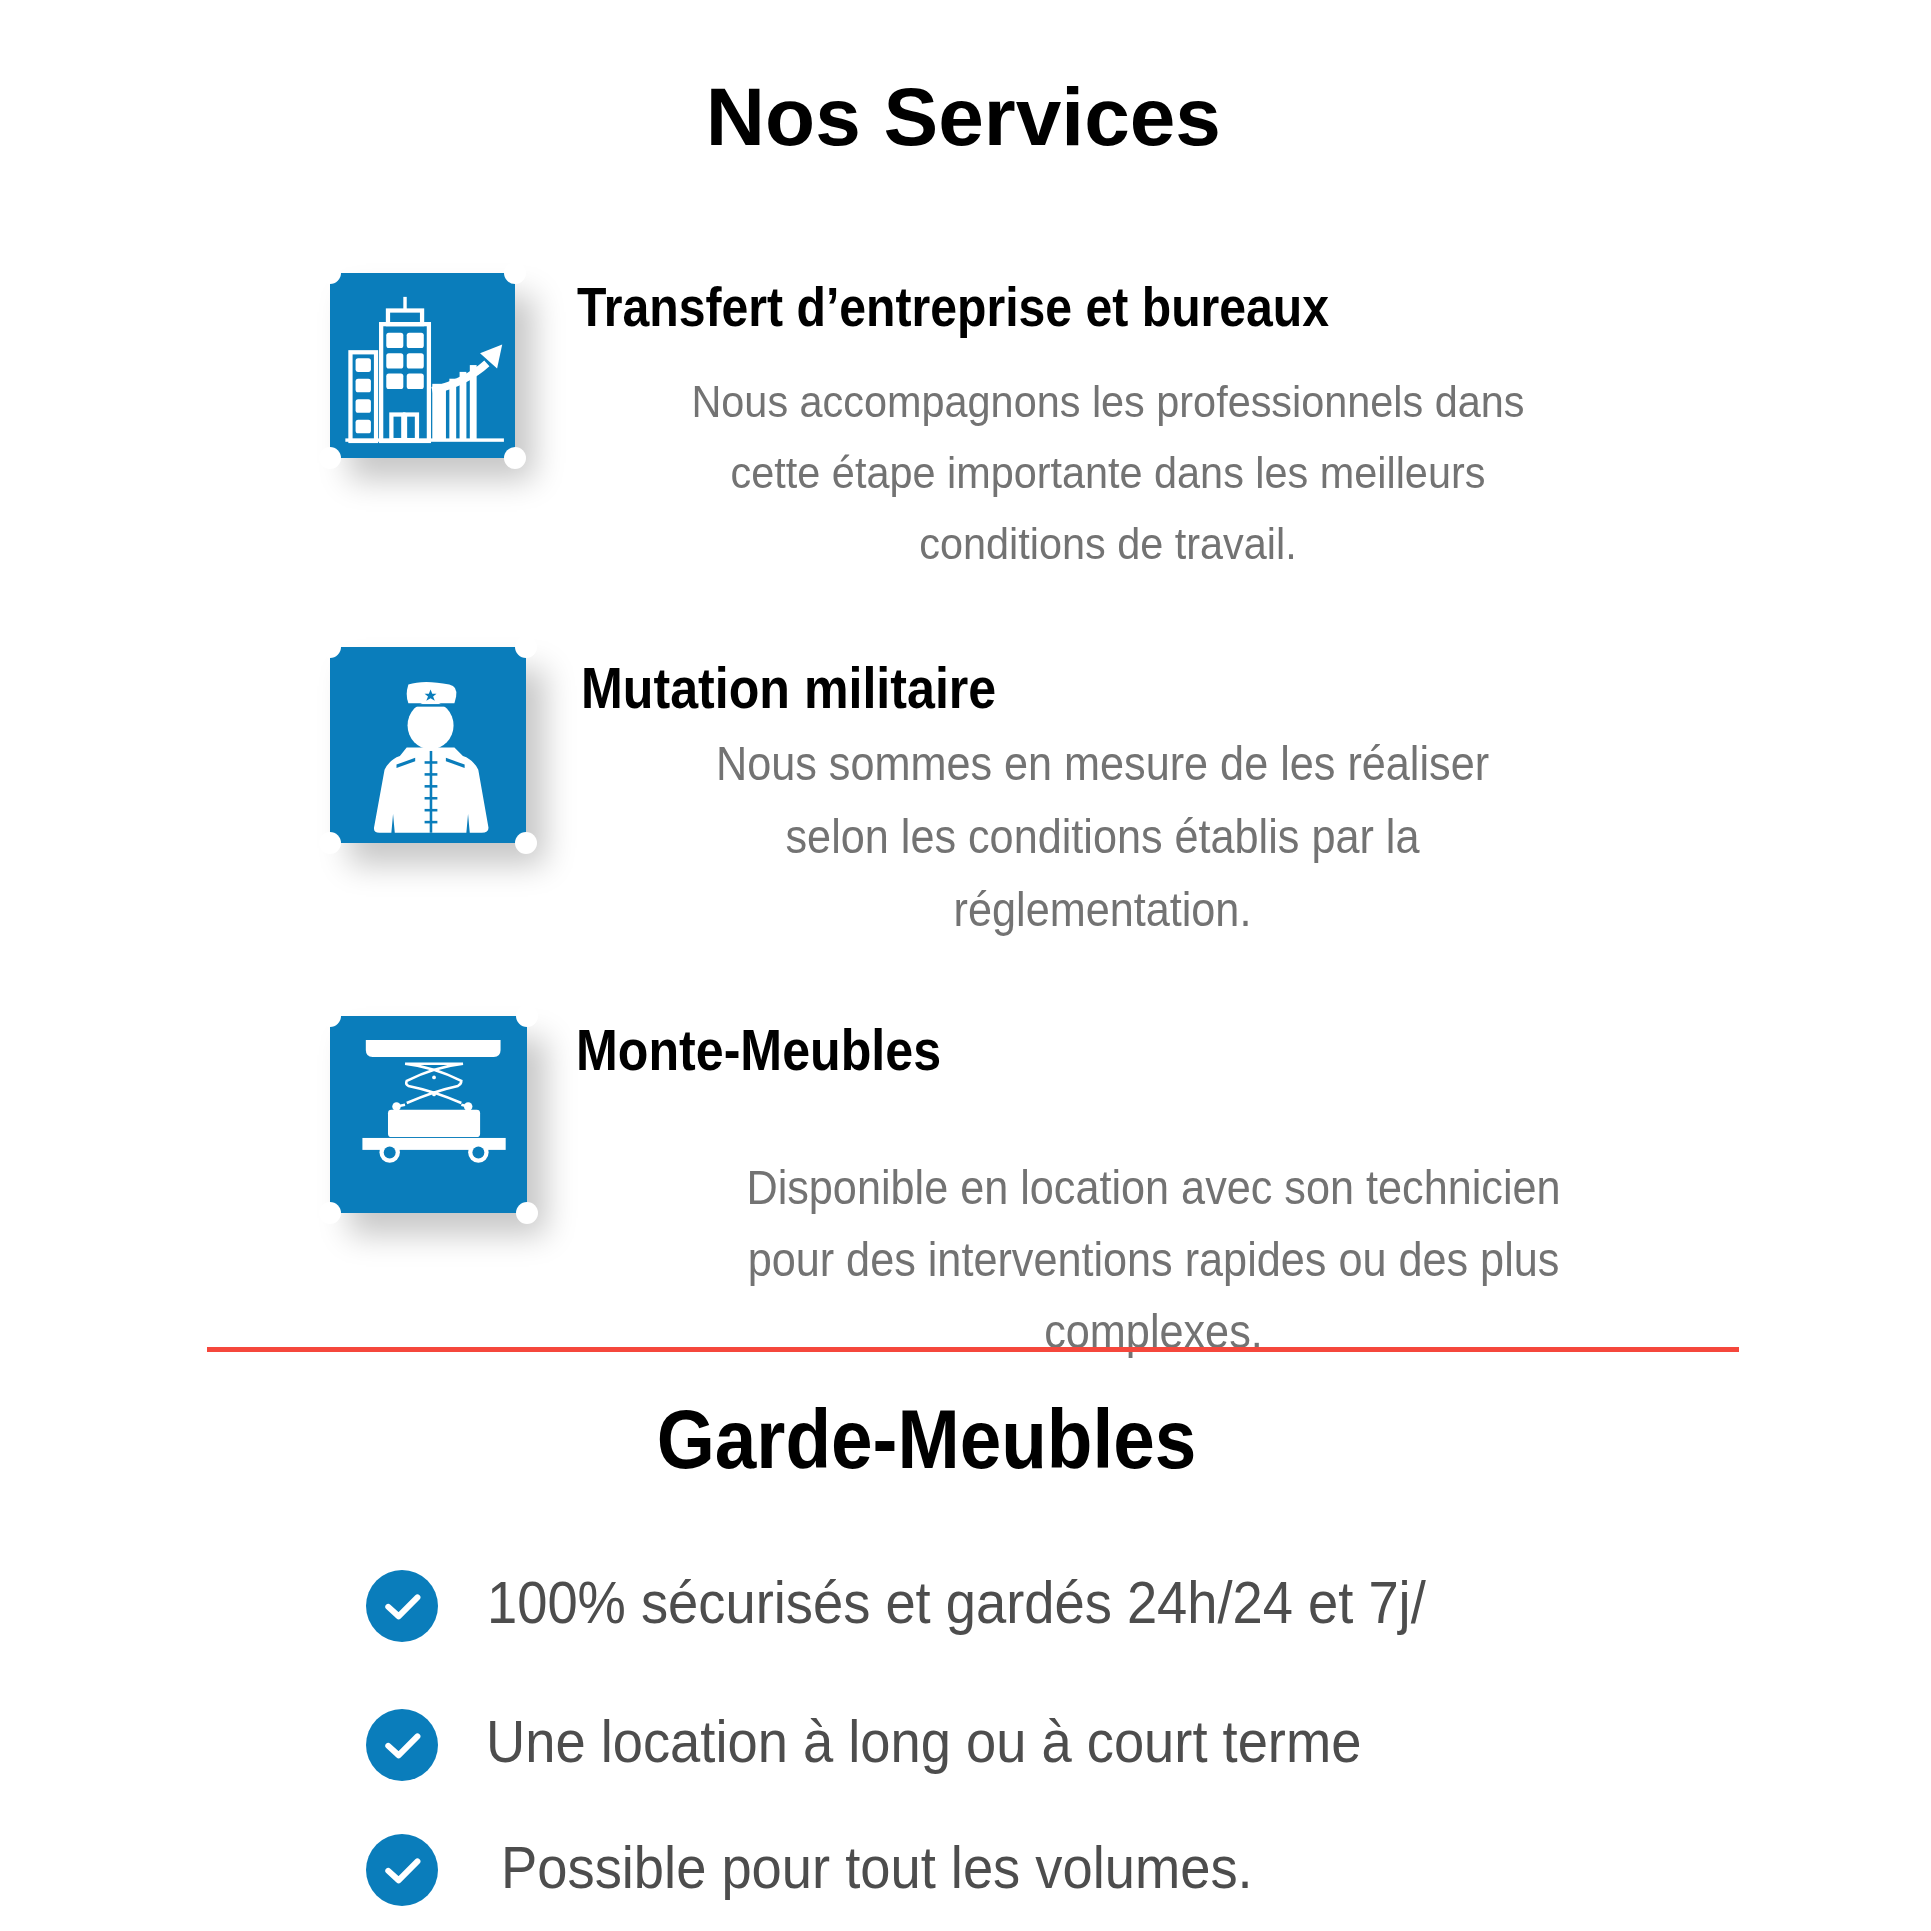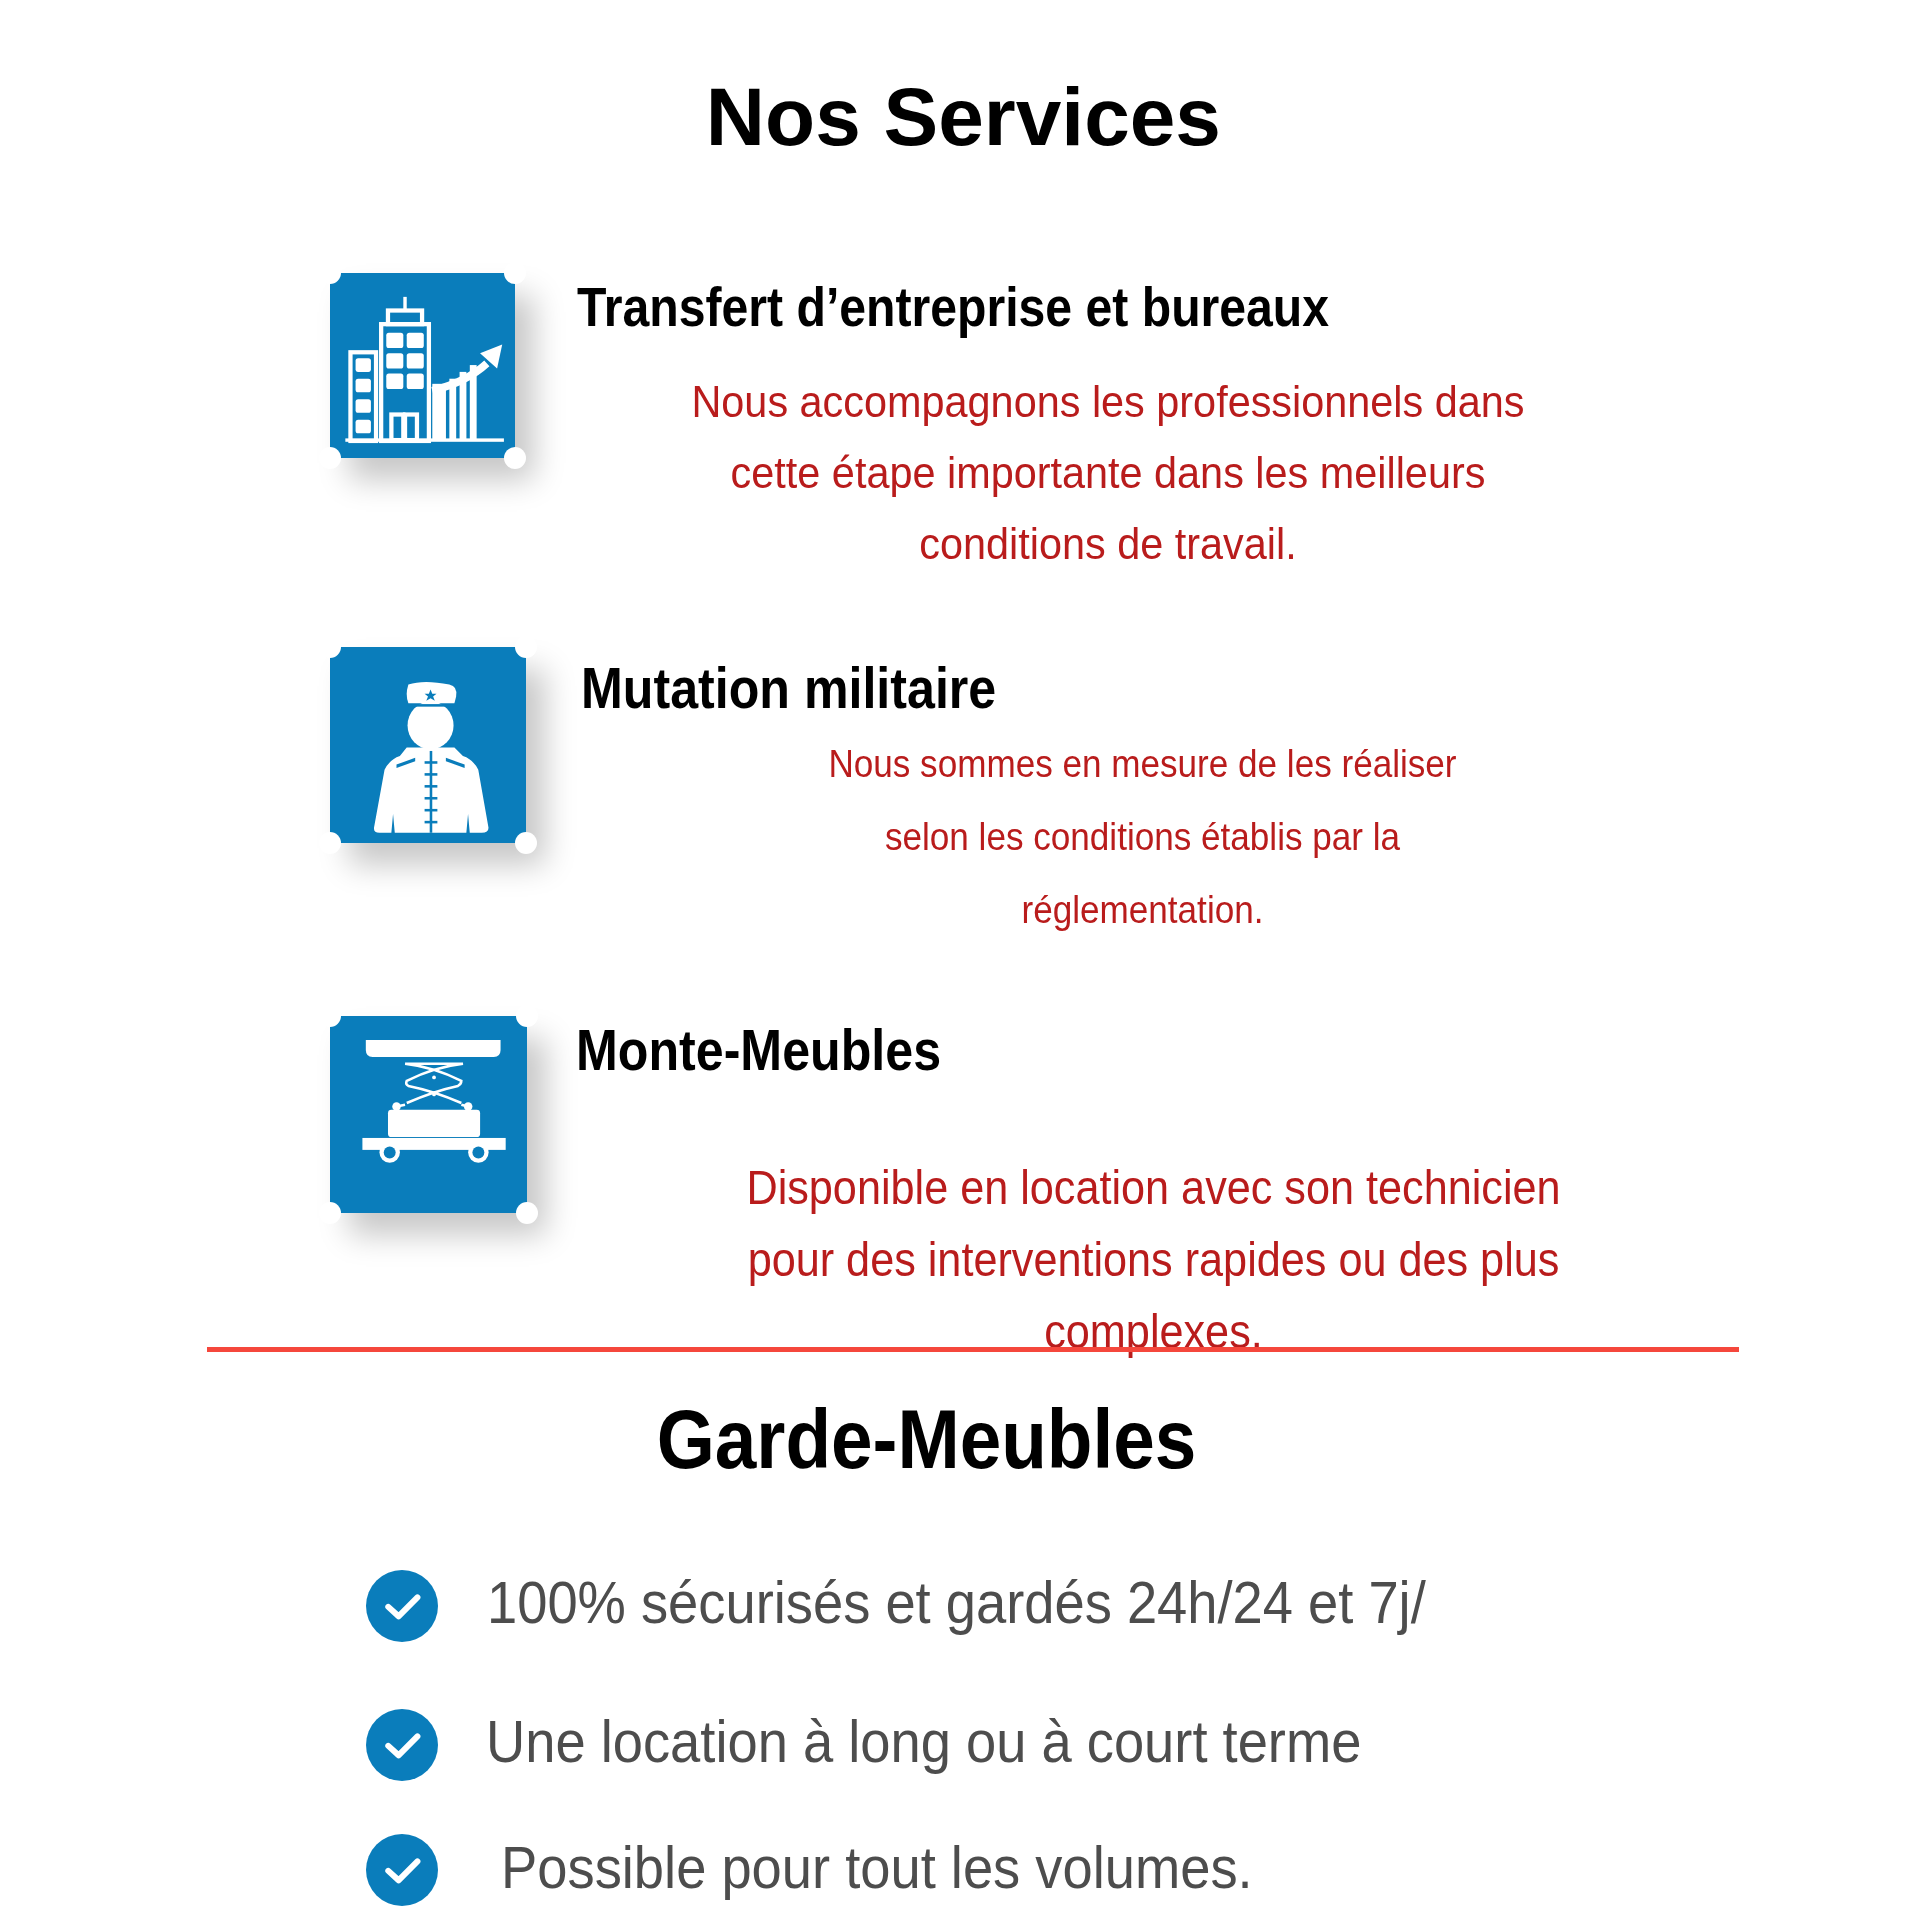--- a/index.html
+++ b/index.html
@@ -1,21 +1,21 @@
 <!DOCTYPE html>
 <html style="font-size:13.6px"><head>
 <meta charset="utf-8">
 <style>
   html, body { margin:0; padding:0; background:#ffffff; }
   body { width:1932px; height:1932px; position:relative; overflow:hidden;
          font-family:"Liberation Sans", sans-serif; }
   .abs { position:absolute; }
   .title { font-weight:700; color:#000; white-space:nowrap; transform-origin:left top; }
   .ctitle { font-weight:700; color:#000; white-space:nowrap; text-align:center; }
-  .body { color:#b91c1c; text-align:center; white-space:nowrap; }
+  .body { color:#737373; text-align:center; white-space:nowrap; }
   .body div { display:block; }
   .iconbox {
     position:absolute; background:#0a7dbb;
     box-shadow: 19px 22px 29px rgba(0,0,0,0.22);
   }
   .iconbox .notch {
     position:absolute; width:22px; height:22px; background:#ffffff; border-radius:50%;
   }
   .iconbox svg { position:absolute; left:0; top:0; width:100%; height:100%; }
   .check {
@@ -94,21 +94,21 @@
       <rect x="111" y="162" width="15" height="3"></rect>
       <rect x="111" y="176" width="15" height="3"></rect>
       <rect x="111" y="190" width="15" height="3"></rect>
       <rect x="111" y="204" width="15" height="3"></rect>
       <path d="M78 138 L100 130 L100 134 L78 142 Z"></path>
       <path d="M158 138 L136 130 L136 134 L158 142 Z"></path>
     </g>
   </svg>
 </div>
 <div class="abs title" style="left:581px; top:656px; font-size:57px; line-height:65px; transform:scaleX(0.88);">Mutation militaire</div>
-<div class="abs body" style="left:706px; width:873px; top:727px; font-size:39px; line-height:73px;text-align:center;">
+<div class="abs body" style="left:666px; width:873px; top:727px; font-size:48px; line-height:73px;text-align:center;">
   <div style="transform:scaleX(0.9);">Nous sommes en mesure de les réaliser</div>
   <div style="transform:scaleX(0.9);">selon les conditions établis par la</div>
   <div style="transform:scaleX(0.9);">réglementation.</div>
 </div>
 
 <div class="iconbox" style="left:330px; top:1016px; width:197px; height:197px;">
   <div class="notch" style="left:-11px; top:-11px;"></div>
   <div class="notch" style="right:-11px; top:-11px;"></div>
   <div class="notch" style="left:-11px; bottom:-11px;"></div>
   <div class="notch" style="right:-11px; bottom:-11px;"></div>

